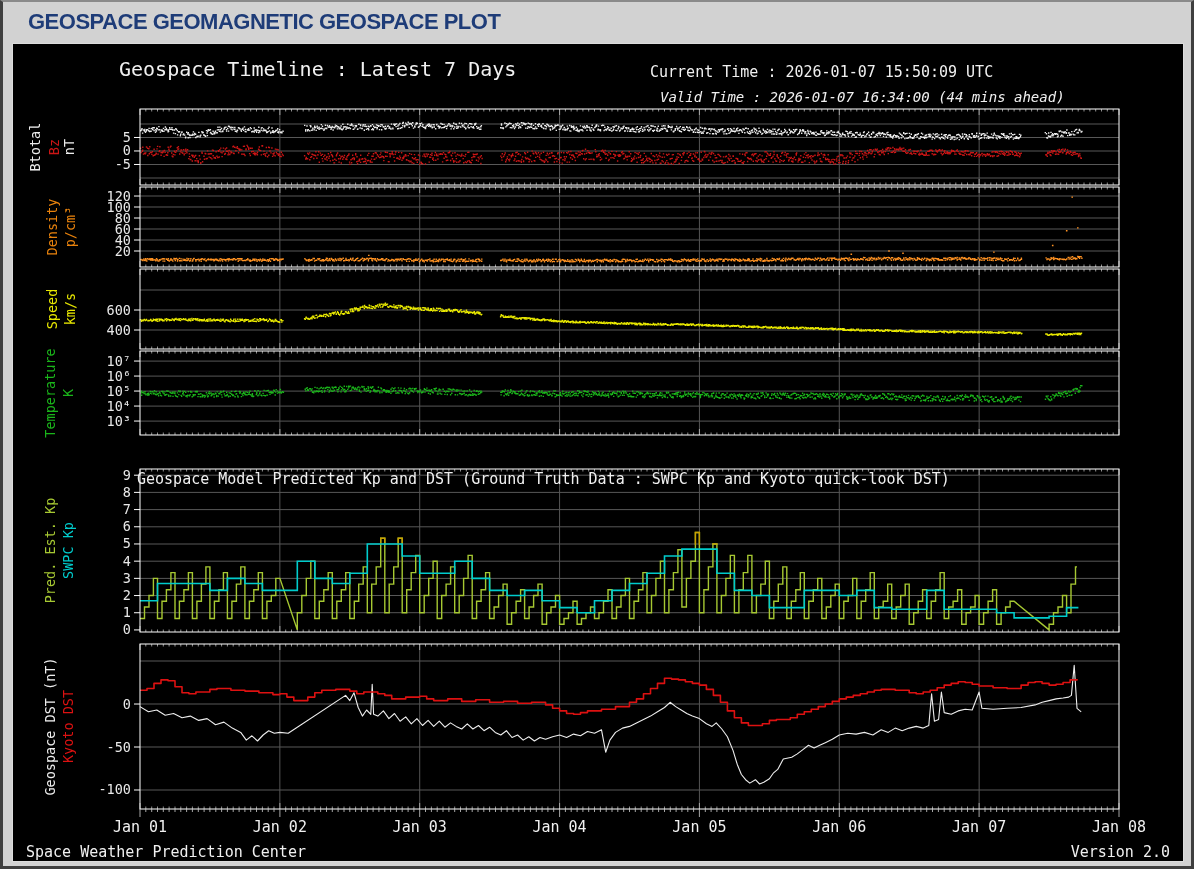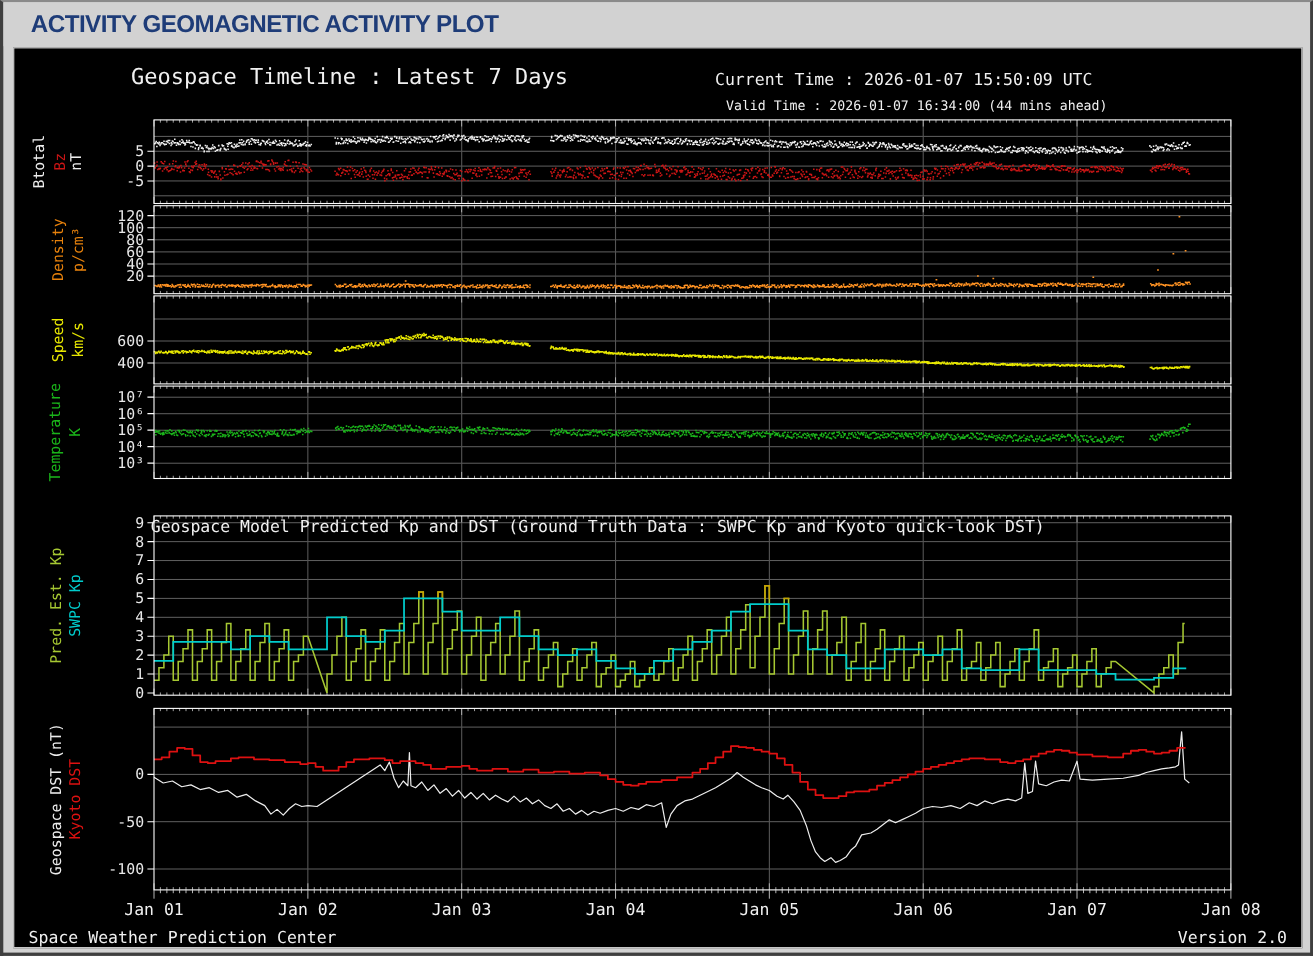--- a/index.html
+++ b/index.html
@@ -8,32 +8,32 @@
         font-family:"DejaVu Sans Mono","Liberation Mono",monospace;overflow:hidden;}
   .titlebar{position:absolute;left:0;top:0;width:100%;height:40px;background:#d2d2d2;}
   .titlebar span{position:absolute;left:25px;top:7px;font-family:"Liberation Sans",sans-serif;
         font-weight:700;font-size:22px;letter-spacing:-0.5px;color:#1e3c78;white-space:nowrap;}
   .plotbox{position:absolute;left:9px;top:41px;width:1170px;height:817px;background:#000;
         border:1px solid #dcdcdc;}
   .hdr{position:absolute;color:#f0f0f0;white-space:nowrap;font-family:"DejaVu Sans Mono",monospace;}
   .h-title{left:106px;top:13px;font-size:20px;}
   .h-cur{left:637px;top:19px;font-size:15px;}
   .h-sub{left:124px;top:45px;font-size:15px;}
-  .h-valid{left:647px;top:45px;font-size:12px;}
+  .h-valid{left:647px;top:45px;font-size:14px;font-style:italic;}
   .h-sec{left:124px;top:398px;font-size:15px;margin-top:28px;}
   .h-fl{left:13px;top:799px;font-size:15px;}
   .h-fr{right:13px;top:799px;font-size:15px;}
   svg{position:absolute;left:0;top:0;}
 </style>
 </head>
 <body>
 
 <div class="page">
   <div class="titlebar">
-    <span>ACTIVITY GEOMAGNETIC ACTIVITY PLOT</span>
+    <span>GEOSPACE GEOMAGNETIC GEOSPACE PLOT</span>
   </div>
   <div class="plotbox">
     <svg id="chart" width="1168" height="815" viewBox="0 0 1168 815">
         <g>
           <line x1="127" x2="1106" y1="80.0" y2="80.0" stroke="#6e6e6e" stroke-width="0.8"></line>
           <line x1="127" x2="1106" y1="93.5" y2="93.5" stroke="#6e6e6e" stroke-width="0.8"></line>
           <line x1="127" x2="1106" y1="107.0" y2="107.0" stroke="#6e6e6e" stroke-width="0.8"></line>
           <line x1="127" x2="1106" y1="120.5" y2="120.5" stroke="#6e6e6e" stroke-width="0.8"></line>
           <line x1="127" x2="1106" y1="134.0" y2="134.0" stroke="#6e6e6e" stroke-width="0.8"></line>
           <line x1="266.8571428571429" x2="266.8571428571429" y1="65" y2="141" stroke="#555555" stroke-width="1"></line>

